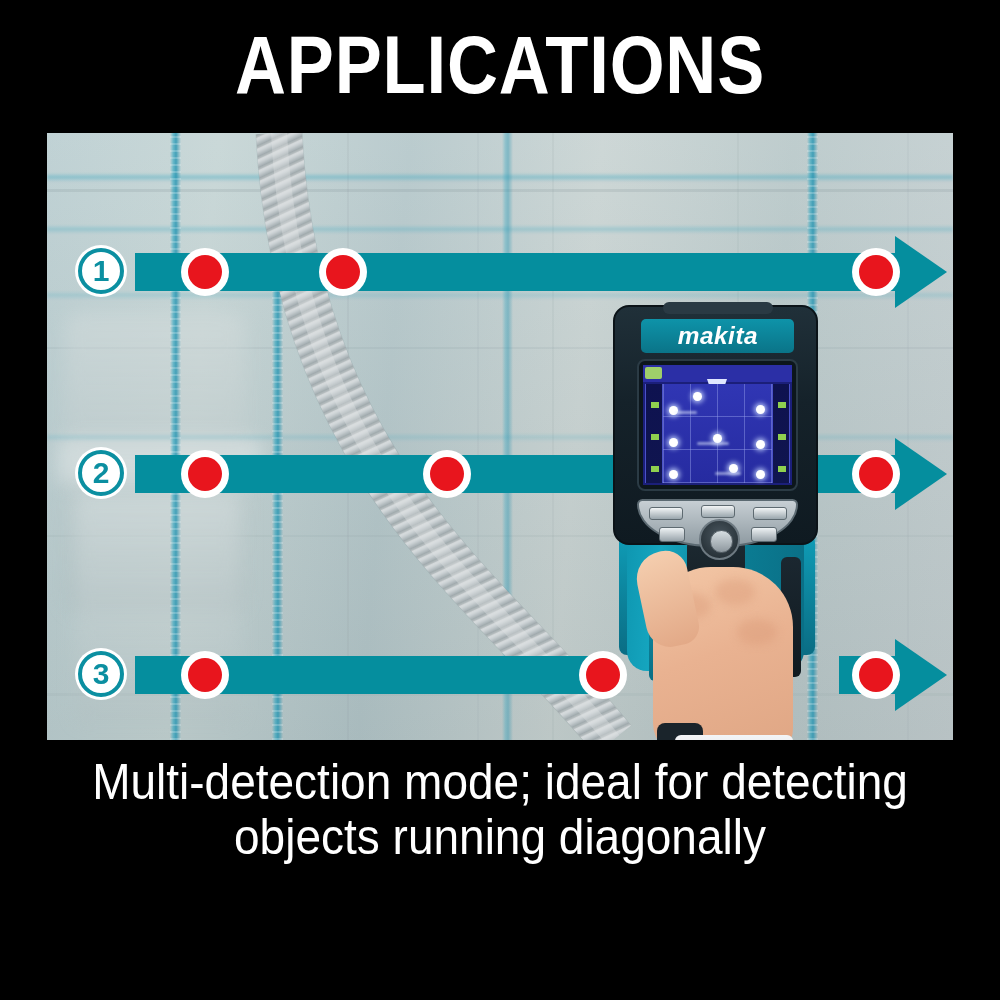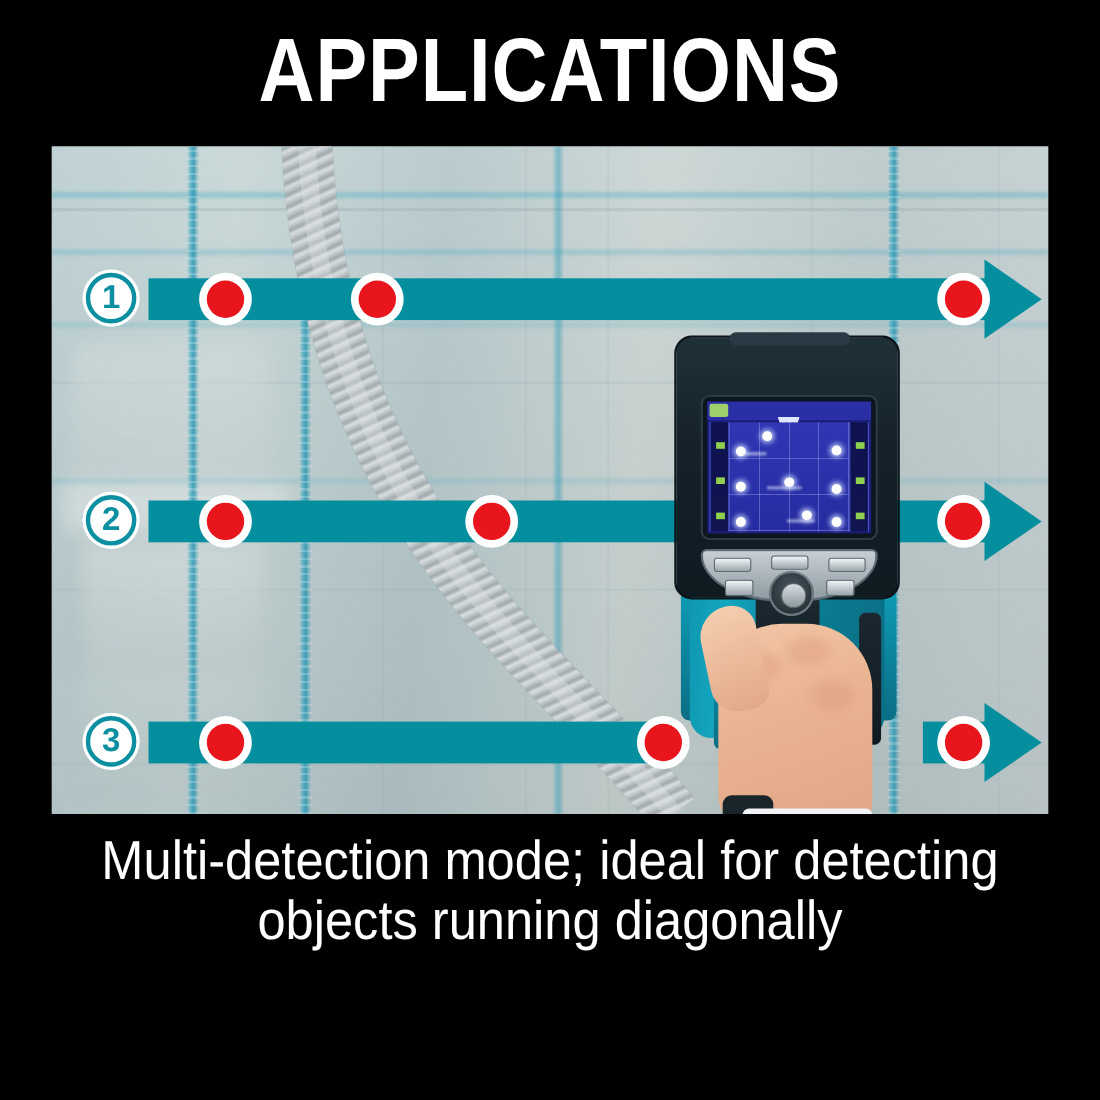--- a/index.html
+++ b/index.html
@@ -354,20 +354,23 @@
       <div class="dev-sidewing" style="left:6px;"></div>
       <div class="dev-sidewing" style="left:166px;"></div>
       <div class="dev-body"></div>
       <div class="dev-darkstrip"></div>
       <div class="dev-batt"></div>
       <div class="dev-handle"></div>
 
       <div class="dev-shell">
         <div class="dev-topbar"></div>
 
+        <div class="dev-logoplate">
+          <span class="dev-logo">makita</span>
+        </div>
 
         <div class="dev-screenframe">
           <div class="lcd">
             <div class="lcd-top"></div>
             <div class="lcd-tag"></div>
             <div class="lcd-cursor"></div>
 
             <div class="lcd-rail l">
               <div class="tick" style="top:18px;"></div>
               <div class="tick" style="top:50px;"></div>

